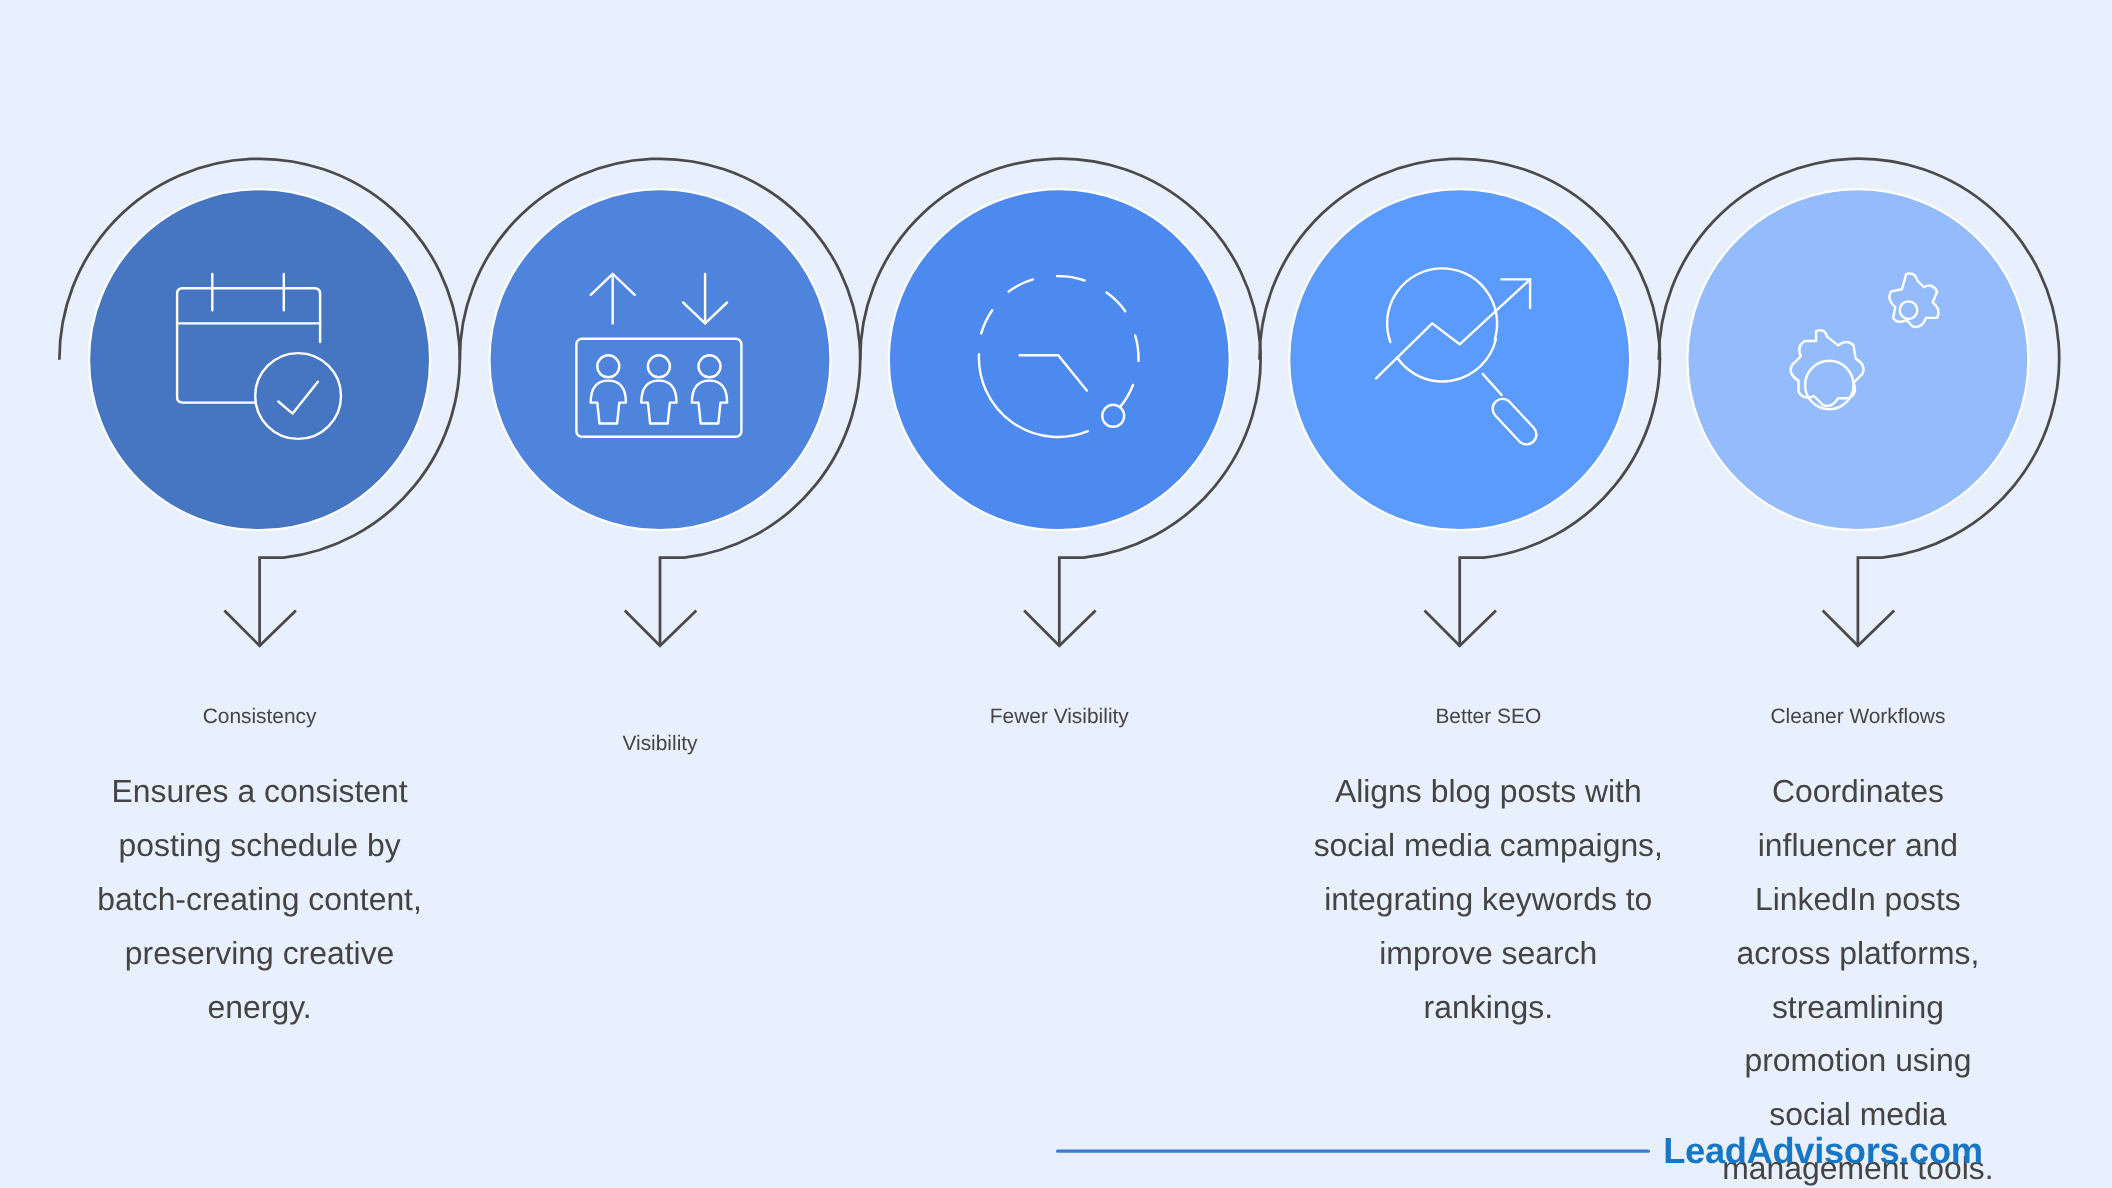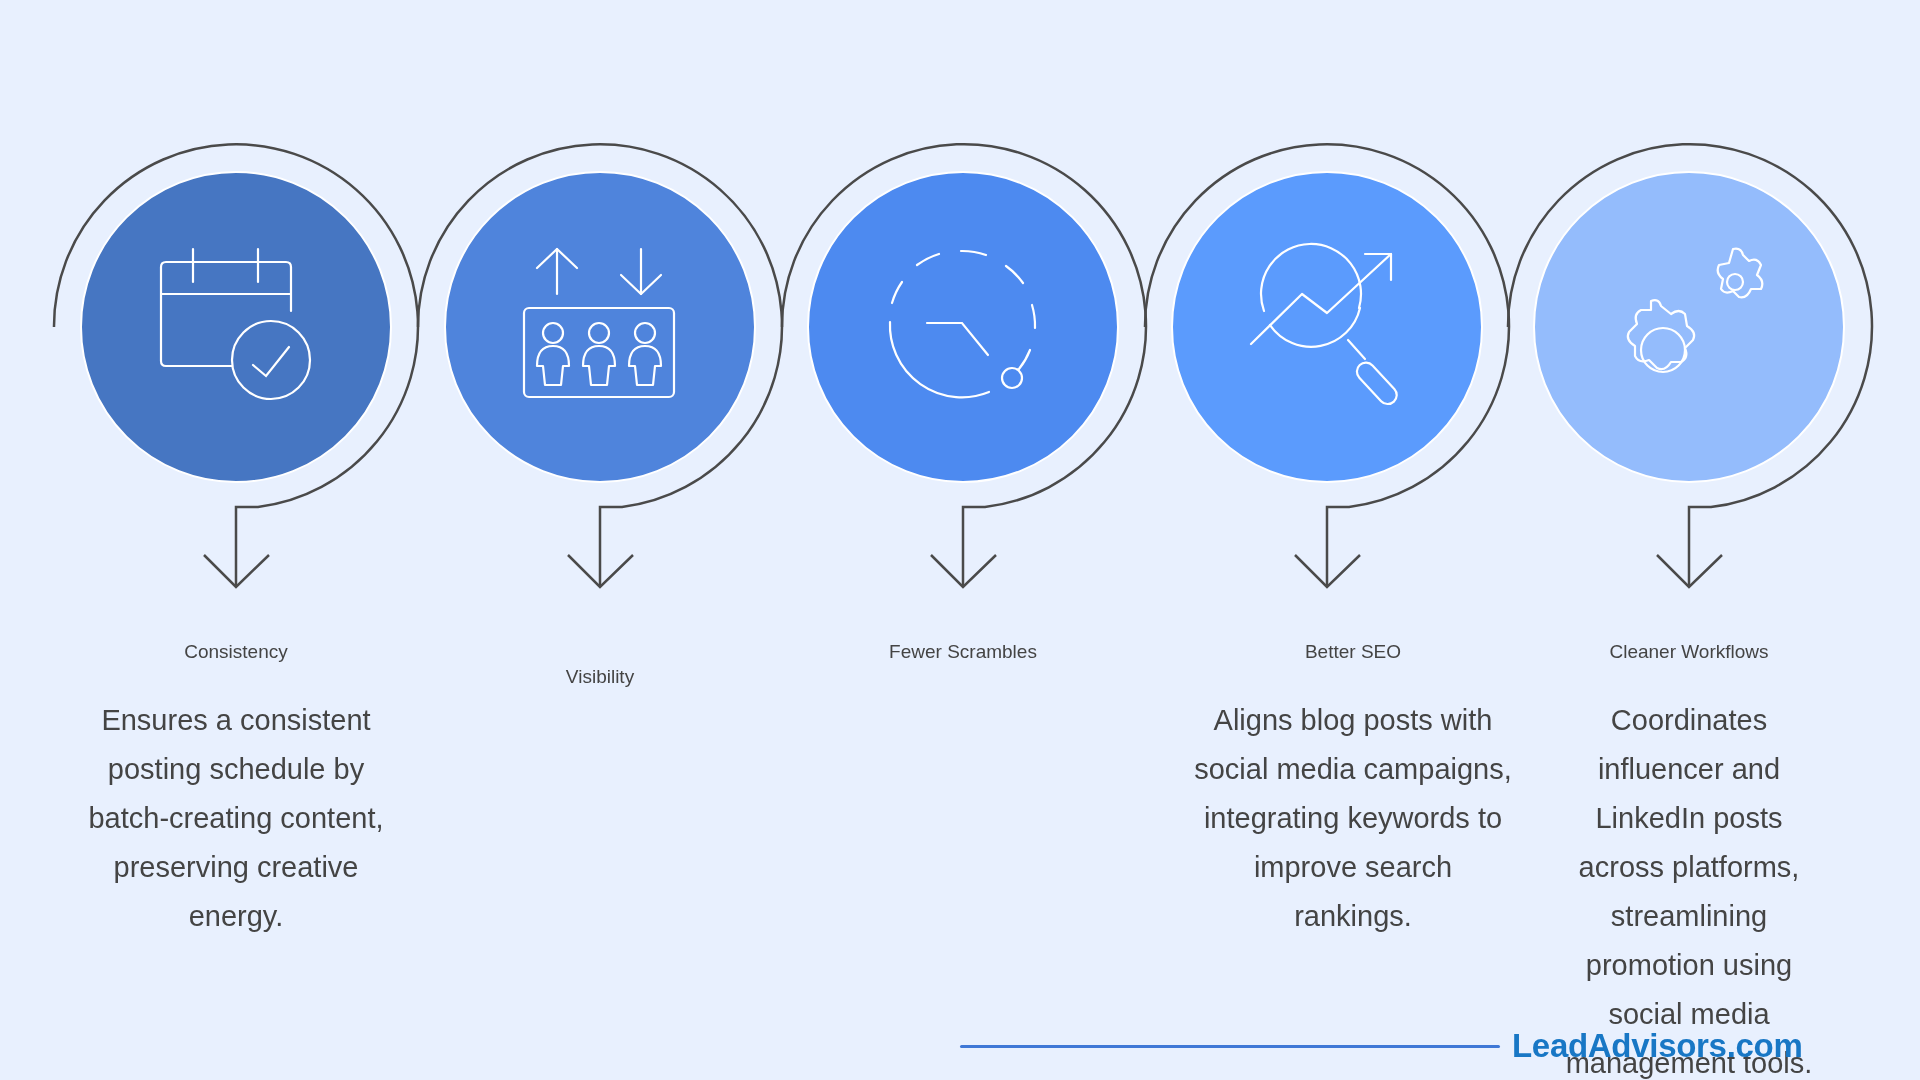--- a/index.html
+++ b/index.html
@@ -103,21 +103,21 @@
 <div class="step-text" style="left:71px;">
   <h3 class="step-title">Consistency</h3>
   <p class="step-desc" style="padding:0 8px;">Ensures a consistent posting schedule by batch-creating content, preserving creative energy.</p>
 </div>
 
 <div class="step-text" style="left:435px;margin-top:25px;">
   <h3 class="step-title">Visibility</h3>
 </div>
 
 <div class="step-text" style="left:798px;">
-  <h3 class="step-title">Fewer Scrambles</h3>
+  <h3 class="step-title">Fewer Visibility</h3>
 </div>
 
 <div class="step-text" style="left:1168px;margin-left:20px;">
   <h3 class="step-title">Better SEO</h3>
   <p class="step-desc" style="padding:0 6px;">Aligns blog posts with social media campaigns, integrating keywords to improve search rankings.</p>
 </div>
 
 <div class="step-text" style="left:1524px;">
   <h3 class="step-title">Cleaner Workflows</h3>
   <p class="step-desc" style="padding:0 32px;">Coordinates influencer and LinkedIn posts across platforms, streamlining promotion using social media management tools.</p>

